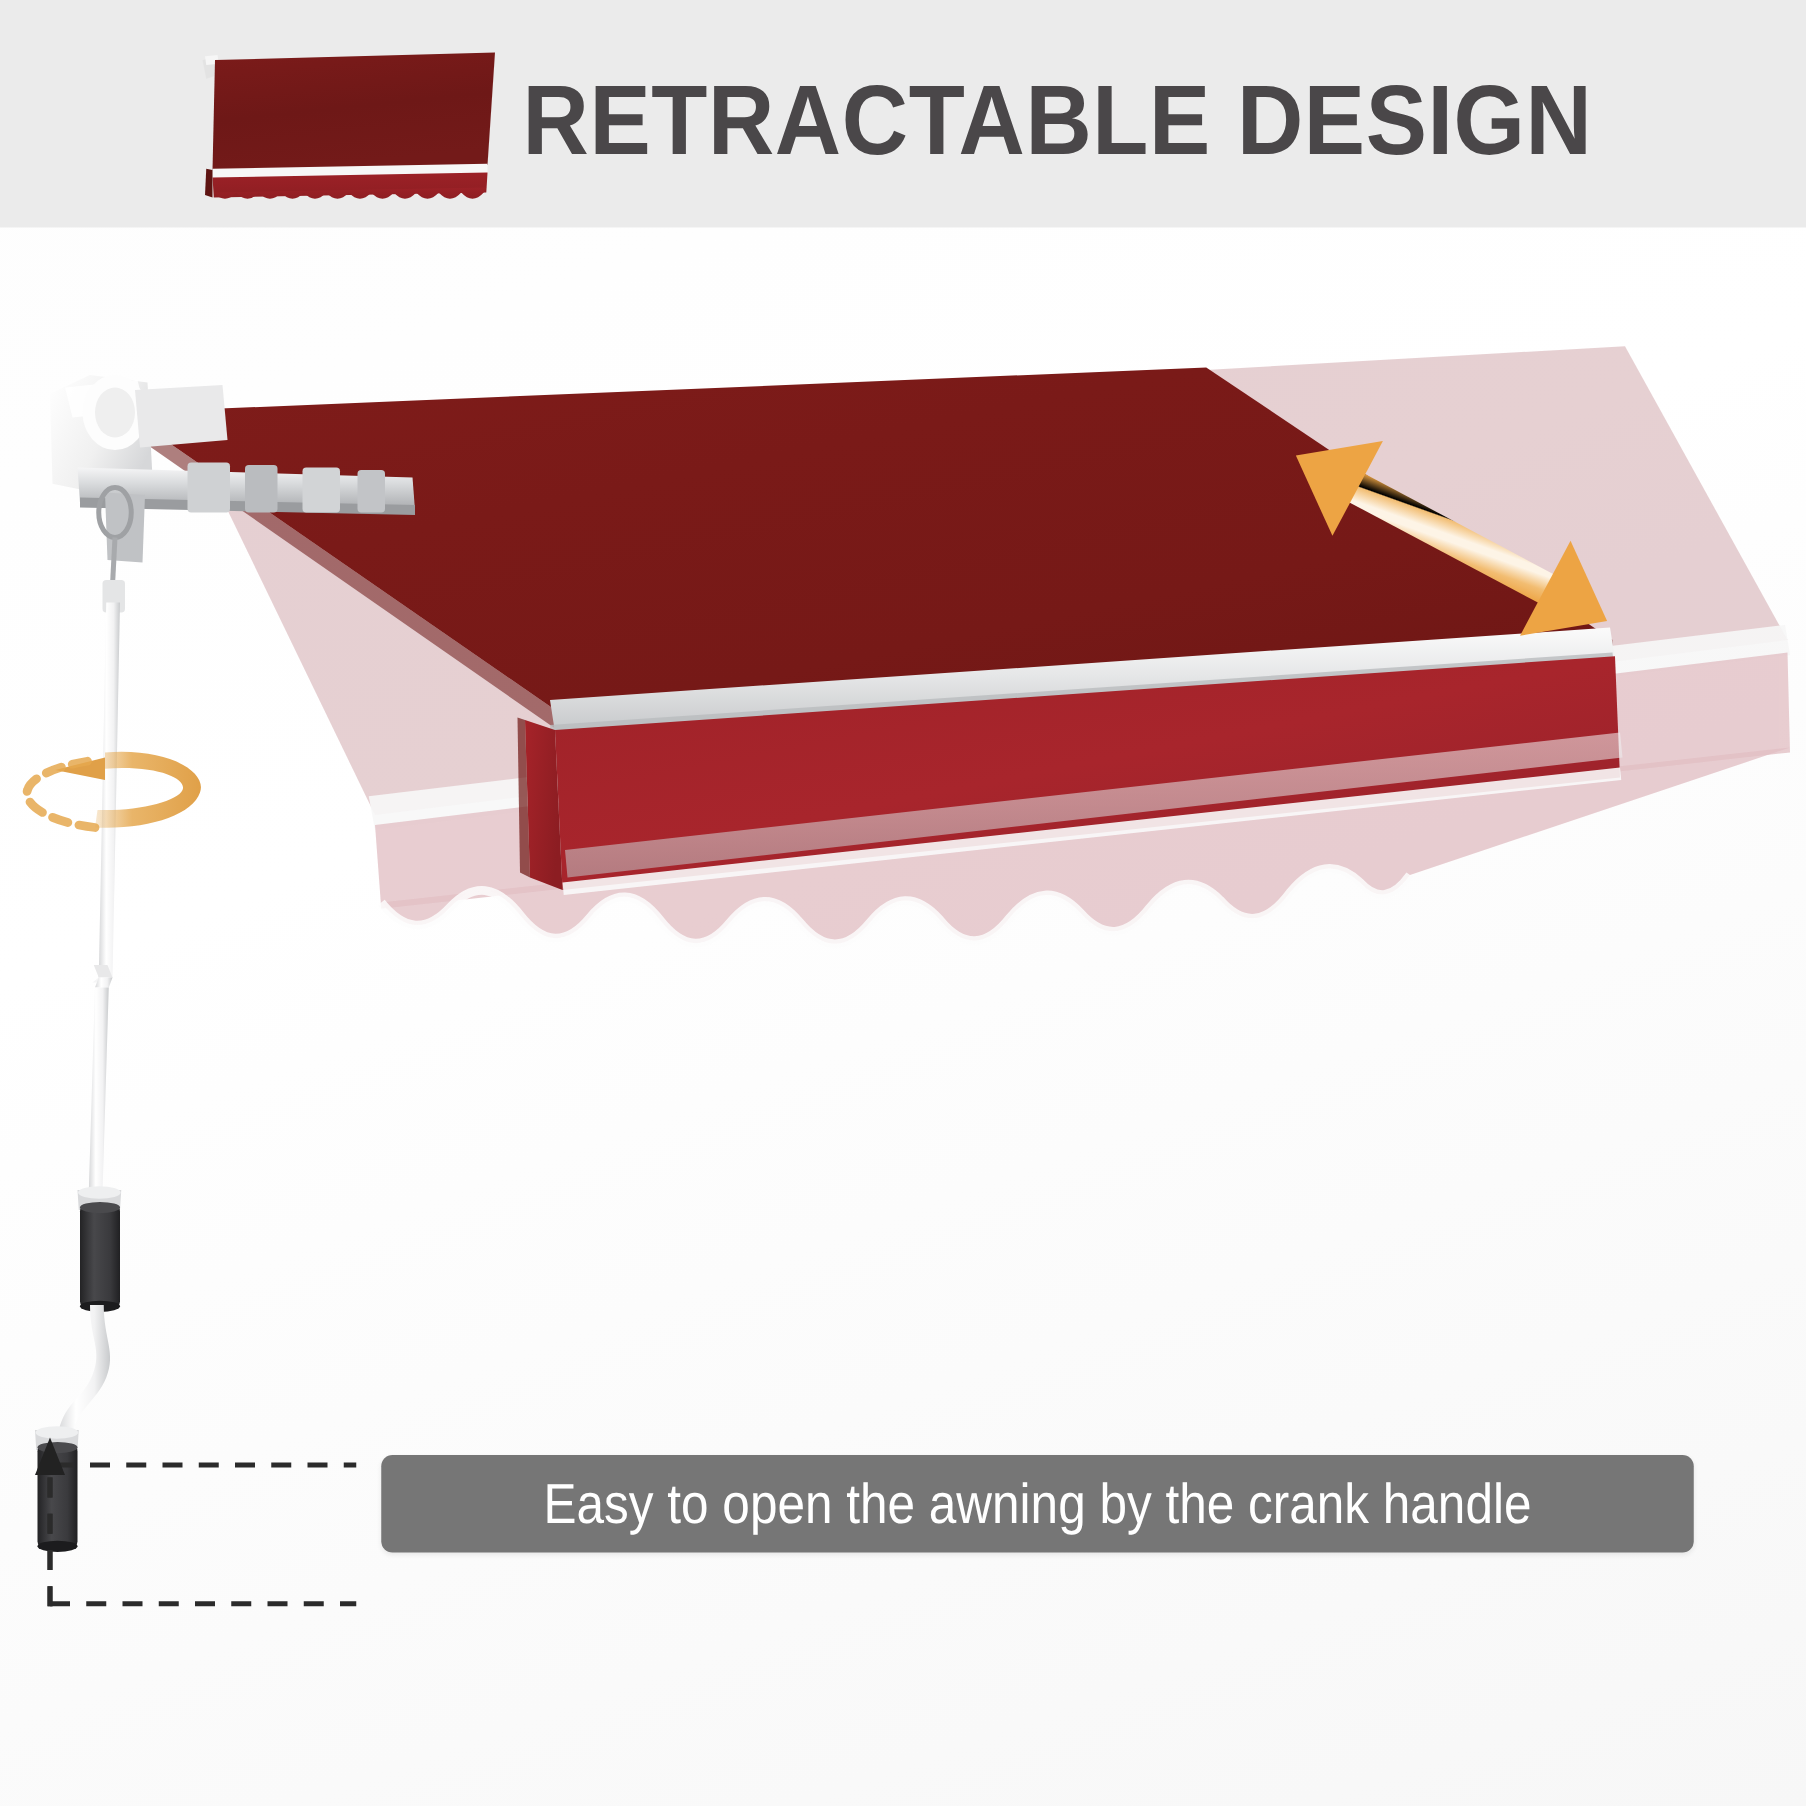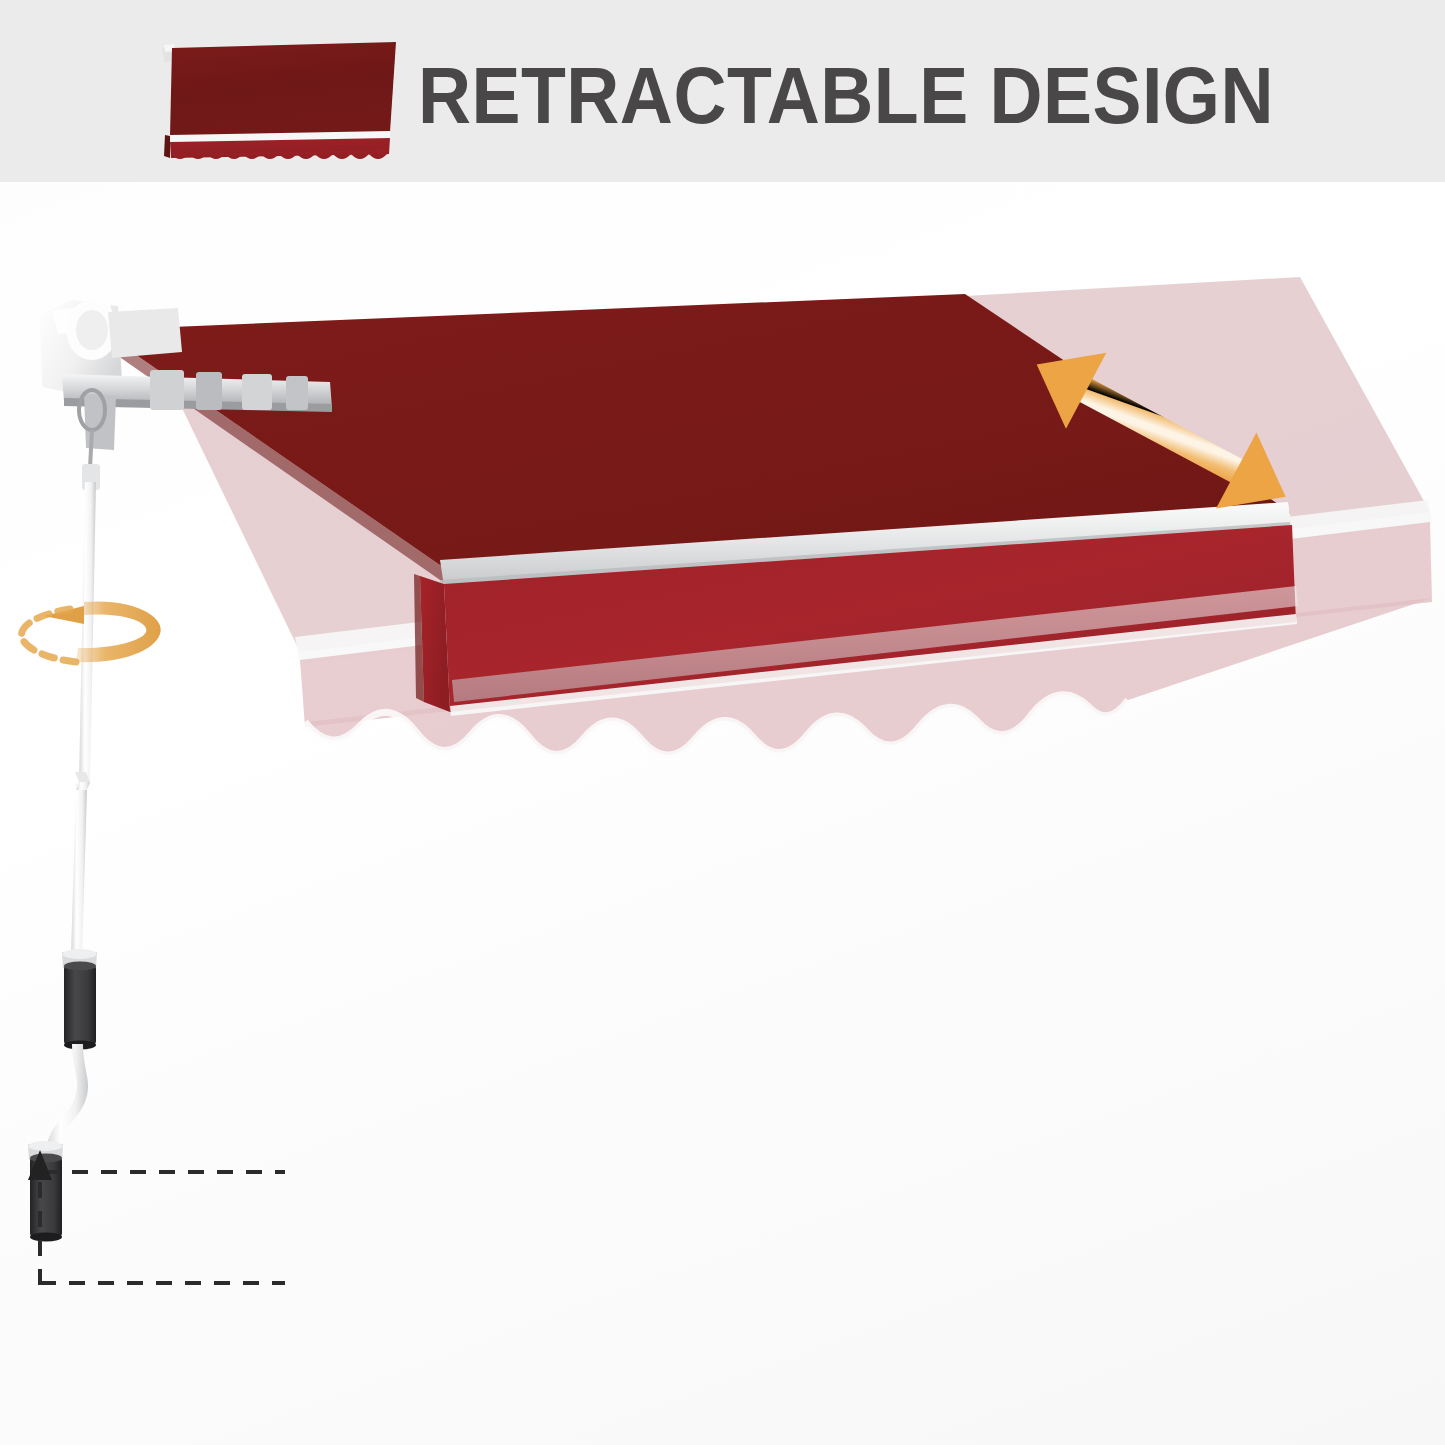--- a/index.html
+++ b/index.html
@@ -348,14 +348,17 @@
 
       <path d="M40 1203 L40 1090 L285 1090" fill="none" stroke="#2b2b2b" stroke-width="4" stroke-dasharray="16 13" transform="translate(0,-100)"></path>
       <path d="M40 1103 L40 990" fill="none" stroke="#2b2b2b" stroke-width="4" stroke-dasharray="16 13"></path>
       <path d="M40 1101 L285 1101" fill="none" stroke="#2b2b2b" stroke-width="4" stroke-dasharray="16 13"></path>
 
       <path d="M40 968 L28 998 L52 998 Z" fill="#222222"></path>
     </svg>
 
   </div>
 
+  <div id="caption-bar">
+    <div id="caption-text">Easy to open the awning by the crank handle</div>
+  </div>
 
 </div>
 
 </body></html>

